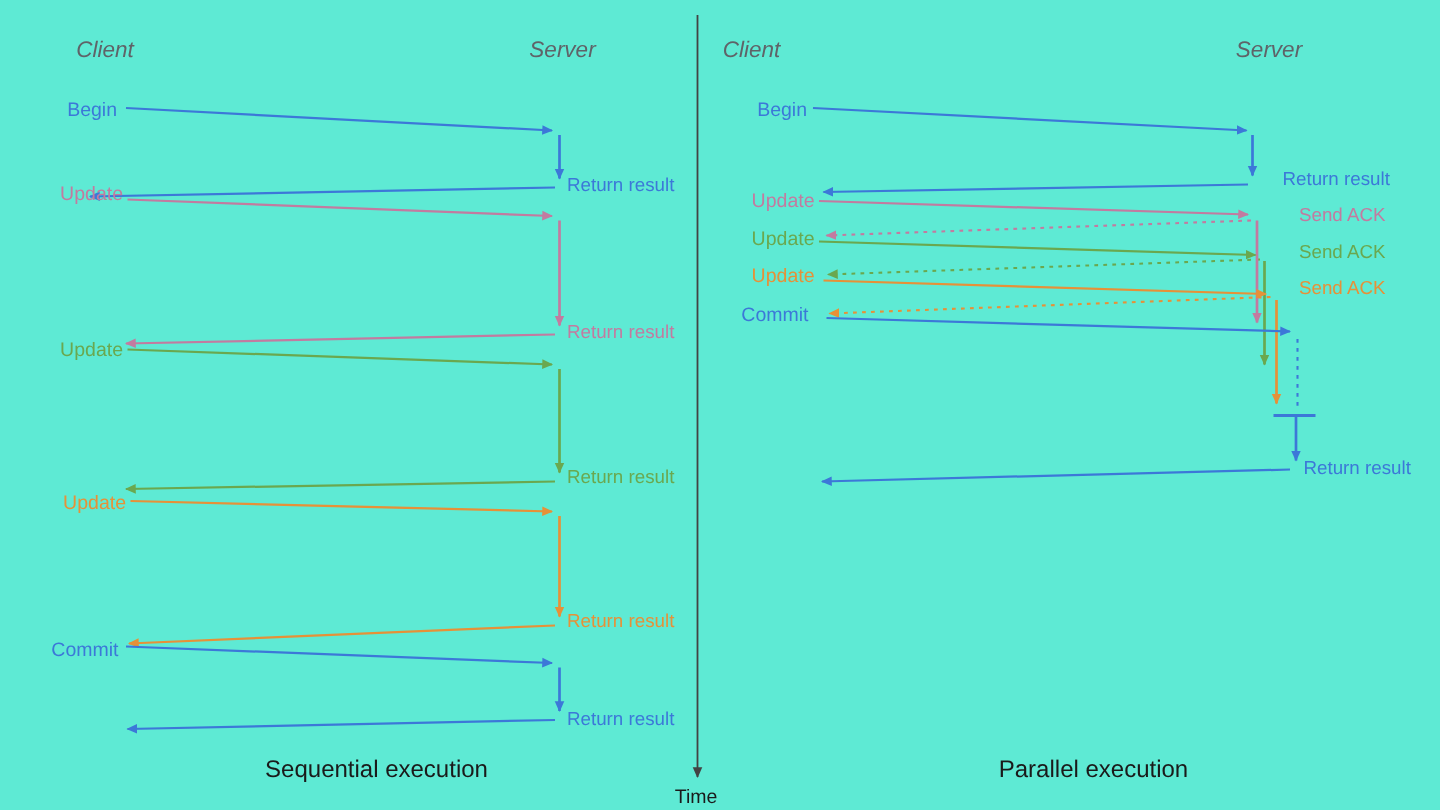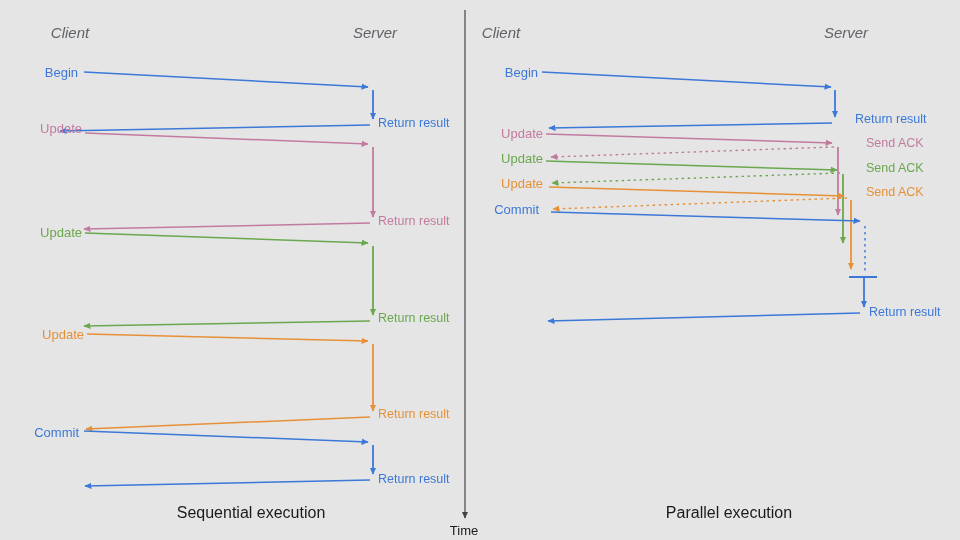--- a/index.html
+++ b/index.html
@@ -1,16 +1,16 @@
 <!DOCTYPE html>
 <html><head>
 <meta charset="utf-8">
 <style>
   html,body{margin:0;padding:0;background:#ffffff;}
-  #stage{width:960px;height:540px;position:relative;background:#e5e5e5;overflow:hidden;}
+  #stage{width:960px;height:540px;position:relative;background:#5eead4;overflow:hidden;}
   svg{display:block;}
   text{font-family:"Liberation Sans","DejaVu Sans",sans-serif;}
   .op{font-size:13px;}
   .res{font-size:12.5px;}
   .hdr{font-size:15px;font-style:italic;}
   .cap{font-size:16px;fill:#1a1a1a;}
   .tm{font-size:13px;fill:#1a1a1a;}
   .ln{fill:none;stroke-width:1.5;}
   .vln{fill:none;stroke-width:1.8;}
   .dash{fill:none;stroke-width:1.4;stroke-dasharray:2.5 3.5;}

